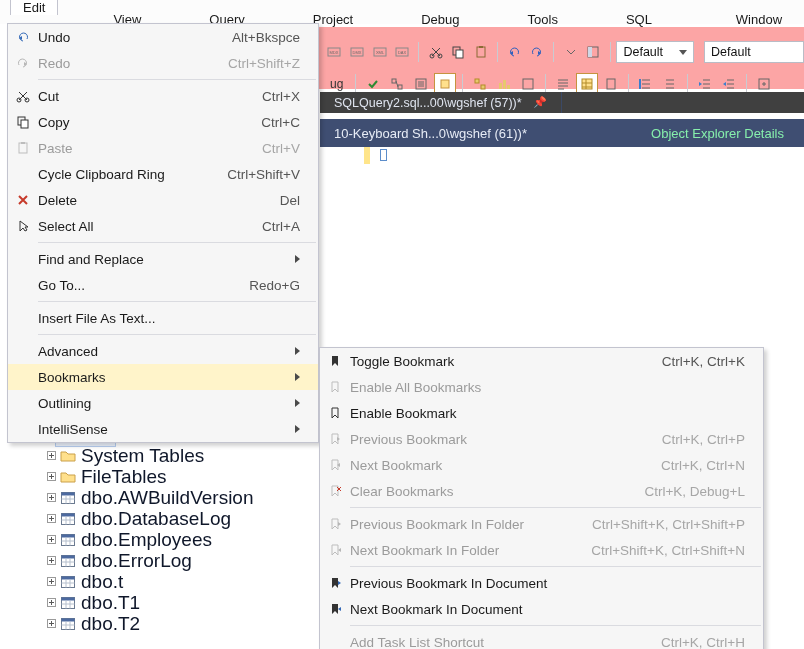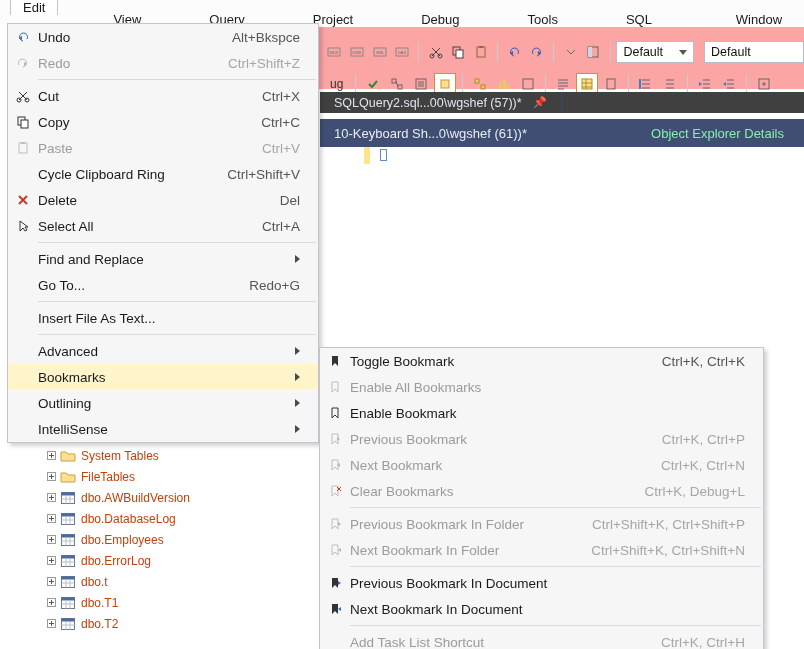--- a/index.html
+++ b/index.html
@@ -119,22 +119,22 @@
   }
   .editor .caret-sq {
     position: absolute; left: 60px; top: 2px; width: 7px; height: 12px;
     border: 1px solid #5c8dca;
   }
 
   
   .tree {
     position: absolute;
     left: 16px; top: 424px; width: 296px; bottom: 0;
-    font-size: 12px;
-    color: #c2410c;
+    font-size: 19px;
+    color: #0f172a;
   }
   .tnode {
     display: flex; align-items: center; height: 21px;
     gap: 3px;
   }
   .tnode .exp {
     width: 11px; height: 11px; color:#737373;
     display:inline-flex; align-items:center; justify-content:center;
   }
   .tnode .ic { width:16px; height:16px; display:inline-flex; align-items:center; justify-content:center; }

